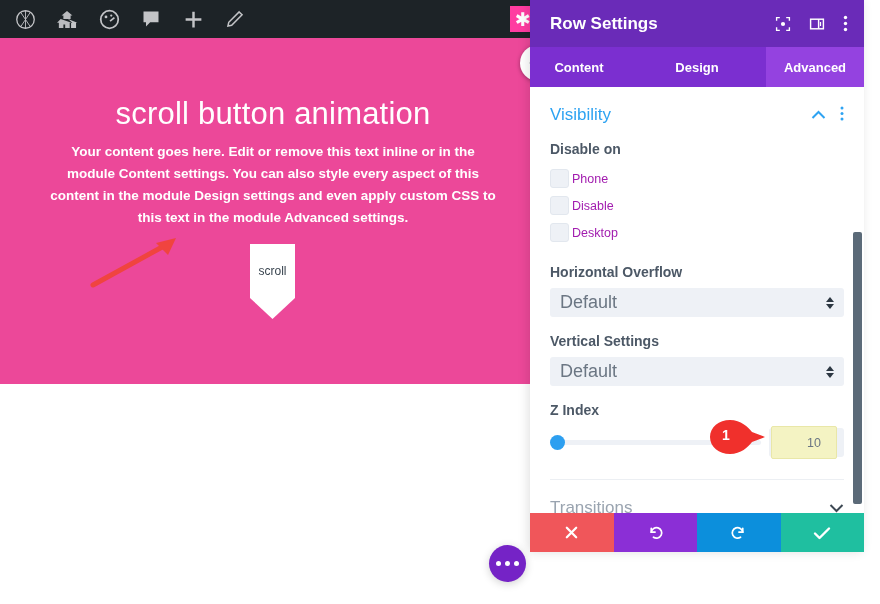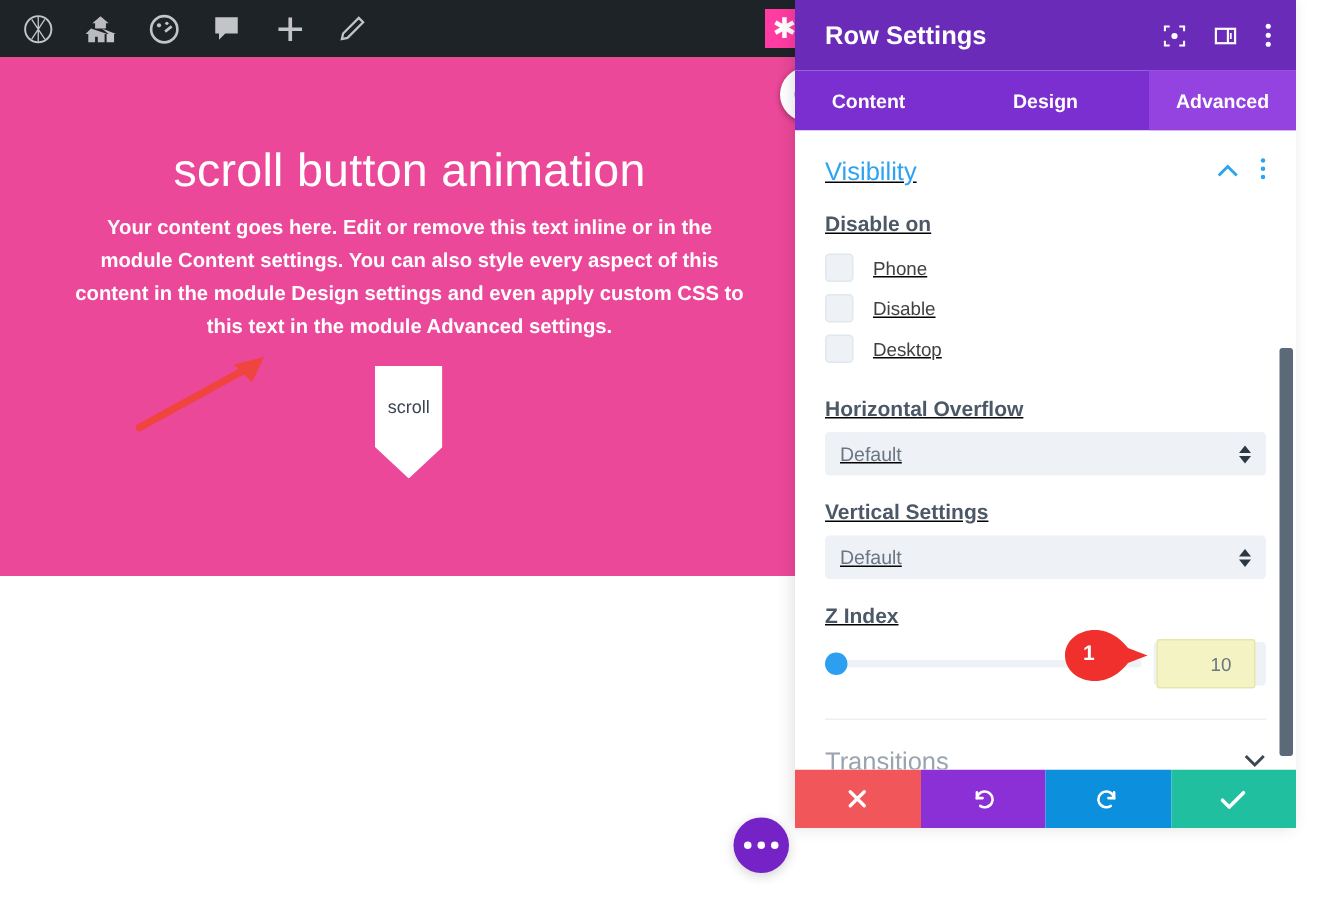--- a/index.html
+++ b/index.html
@@ -126,46 +126,46 @@
 
   .panel-body {
     flex: 1 1 auto; position: relative; overflow: hidden;
     background: #ffffff;
   }
   .scroll-track {
     position: absolute; right: 2px; top: 145px;
     width: 9px; height: 272px; background: #5b6a78; border-radius: 2px;
   }
 
-  .section { padding: 18px 20px 0 20px; text-decoration: underline; }
+  .section { padding: 18px 20px 0 20px; }
   .sec-head {
     display: flex; align-items: center; margin-bottom: 16px;
   }
   .sec-title { flex: 1; color: #2ea3f2; font-size: 17px; font-weight: 400; }
   .sec-ctl { display: flex; align-items: center; gap: 14px; color: #2ea3f2; }
 
   .field-label {
     font-size: 14px; font-weight: bold; color: #4c5866; margin-bottom: 8px;
   }
   .checks { margin-bottom: 18px; }
   .check-row { display: flex; align-items: center; height: 27px; }
   .checkbox {
     width: 19px; height: 19px; border-radius: 3px;
     background: #eef1f6; border: 1px solid #e2e7ee;
     flex: 0 0 auto;
   }
-  .check-label { margin-left: 13px; font-size: 12.5px; color: #404040; }
+  .check-label { margin-left: 3px; font-size: 12.5px; color: #a21caf; }
 
   .group { margin-bottom: 16px; }
   .select {
     height: 29px; background: #eef1f6; border-radius: 3px;
     display: flex; align-items: center; padding: 0 10px;
     position: relative;
   }
-  .select-val { font-size: 13px; color: #6b7683; flex: 1; }
+  .select-val { font-size: 18px; color: #6b7683; flex: 1; }
   .spin { display: flex; flex-direction: column; align-items: center; gap: 2px; color: #2c3742; }
   .tri-up { width: 0; height: 0; border-left: 4px solid transparent; border-right: 4px solid transparent; border-bottom: 5px solid #2c3742; }
   .tri-dn { width: 0; height: 0; border-left: 4px solid transparent; border-right: 4px solid transparent; border-top: 5px solid #2c3742; }
 
   .range-row { display: flex; align-items: center; margin-top: 10px; position: relative; }
   .range-track {
     flex: 1; height: 5px; background: #eef1f6; border-radius: 3px; position: relative;
     margin-right: 8px;
   }
   .range-knob {

